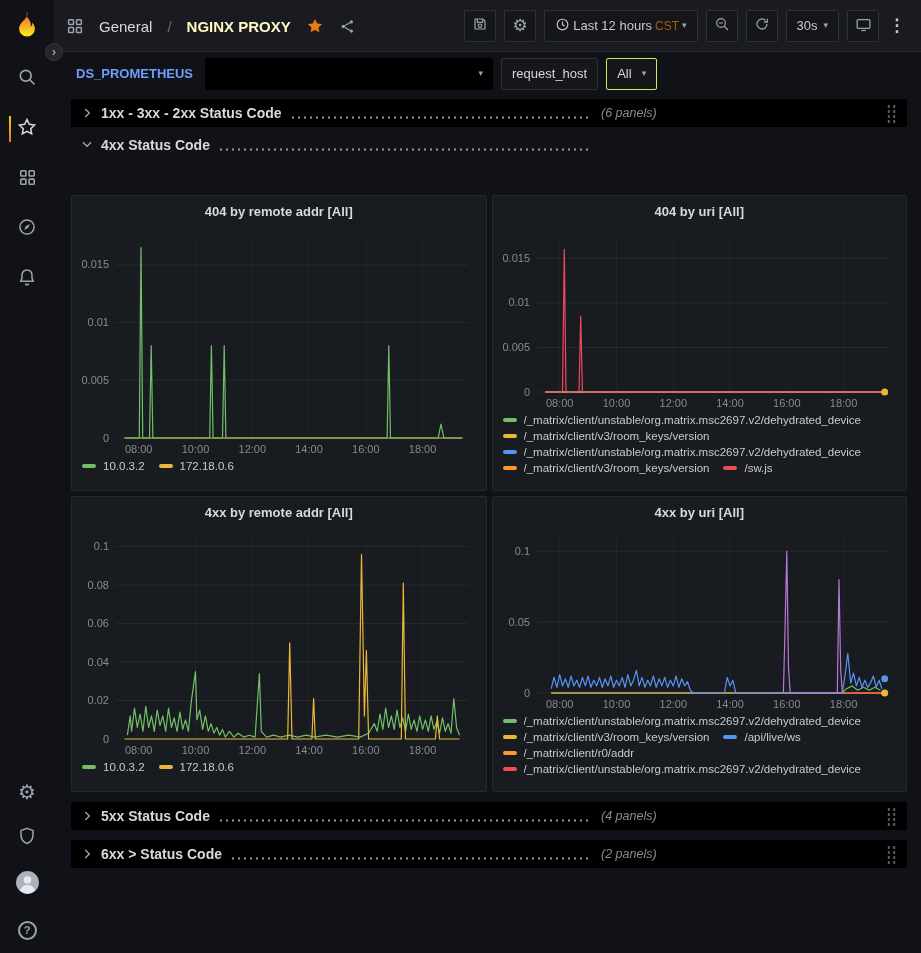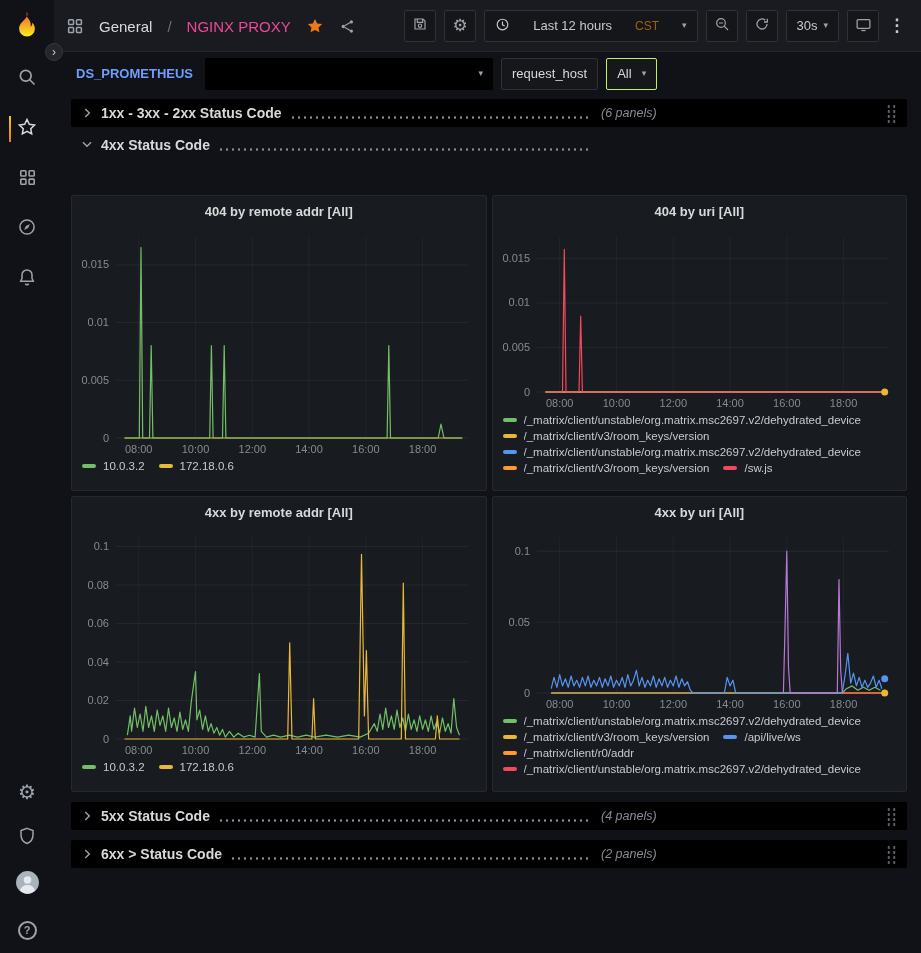--- a/index.html
+++ b/index.html
@@ -17,26 +17,26 @@
   .gear-glyph{font-size:20px;line-height:1}
   .help-circle{width:19px;height:19px;border:2px solid currentColor;border-radius:50%;font-size:11px;font-weight:700;display:flex;align-items:center;justify-content:center}
   .expand-btn{position:absolute;left:45px;top:43px;width:18px;height:18px;border-radius:50%;background:#24262b;border:1px solid #34373d;color:#c7c9cc;font-size:12px;line-height:1;display:flex;align-items:center;justify-content:center;z-index:9;cursor:pointer}
 
   
   .main{flex:1;display:flex;flex-direction:column;min-width:0}
   .navbar{height:52px;flex:none;display:flex;align-items:center;justify-content:space-between;padding:0 14px 0 12px;background:#191b20;border-bottom:1px solid #232529}
   .nav-left{display:flex;align-items:flex-end;gap:15px;color:#9da2ab}
   .crumb-section{color:#d8d9da;font-size:15px;cursor:pointer}
   .crumb-sep{color:#6c7077;font-size:15px}
-  .crumb-title{color:#ec4899;font-size:15px;font-weight:400;cursor:pointer}
+  .crumb-title{color:#fef9c3;font-size:15px;font-weight:700;cursor:pointer}
   .nav-icon{display:flex;align-items:center;cursor:pointer}
   .nav-right{display:flex;align-items:center;gap:8px}
   .icon-btn,.tp-btn,.int-btn{height:32px;background:#141619;border:1px solid #2c3235;border-radius:2px;color:#9da2ab;display:flex;align-items:center;justify-content:center;font-family:inherit;cursor:pointer}
   .icon-btn{width:32px}
-  .tp-btn{padding:0 10px;gap:23px;color:#c7c9cc;font-size:13px}
+  .tp-btn{padding:0 10px;gap:3px;color:#c7c9cc;font-size:13px}
   .int-btn{padding:0 10px;gap:6px;color:#c7c9cc;font-size:13px}
   .tz{color:#a16207;font-size:12px}
   .caret{color:#9da2ab;font-size:9px;line-height:1}
   .nav-gear{font-size:17px}
   .kebab{background:none;border:none;color:#c7c9cc;font-size:17px;font-weight:700;width:20px;cursor:pointer}
 
   
   .varbar{height:41px;flex:none;display:flex;align-items:center;gap:8px;padding:2px 14px 0 18px;background:#111217}
   .var-label{height:32px;display:flex;align-items:center;padding:0 10px;font-size:13px;border-radius:2px;color:#d8d9da}
   .var-label.ds{color:#6e9fff;font-weight:600;padding:0 4px}

